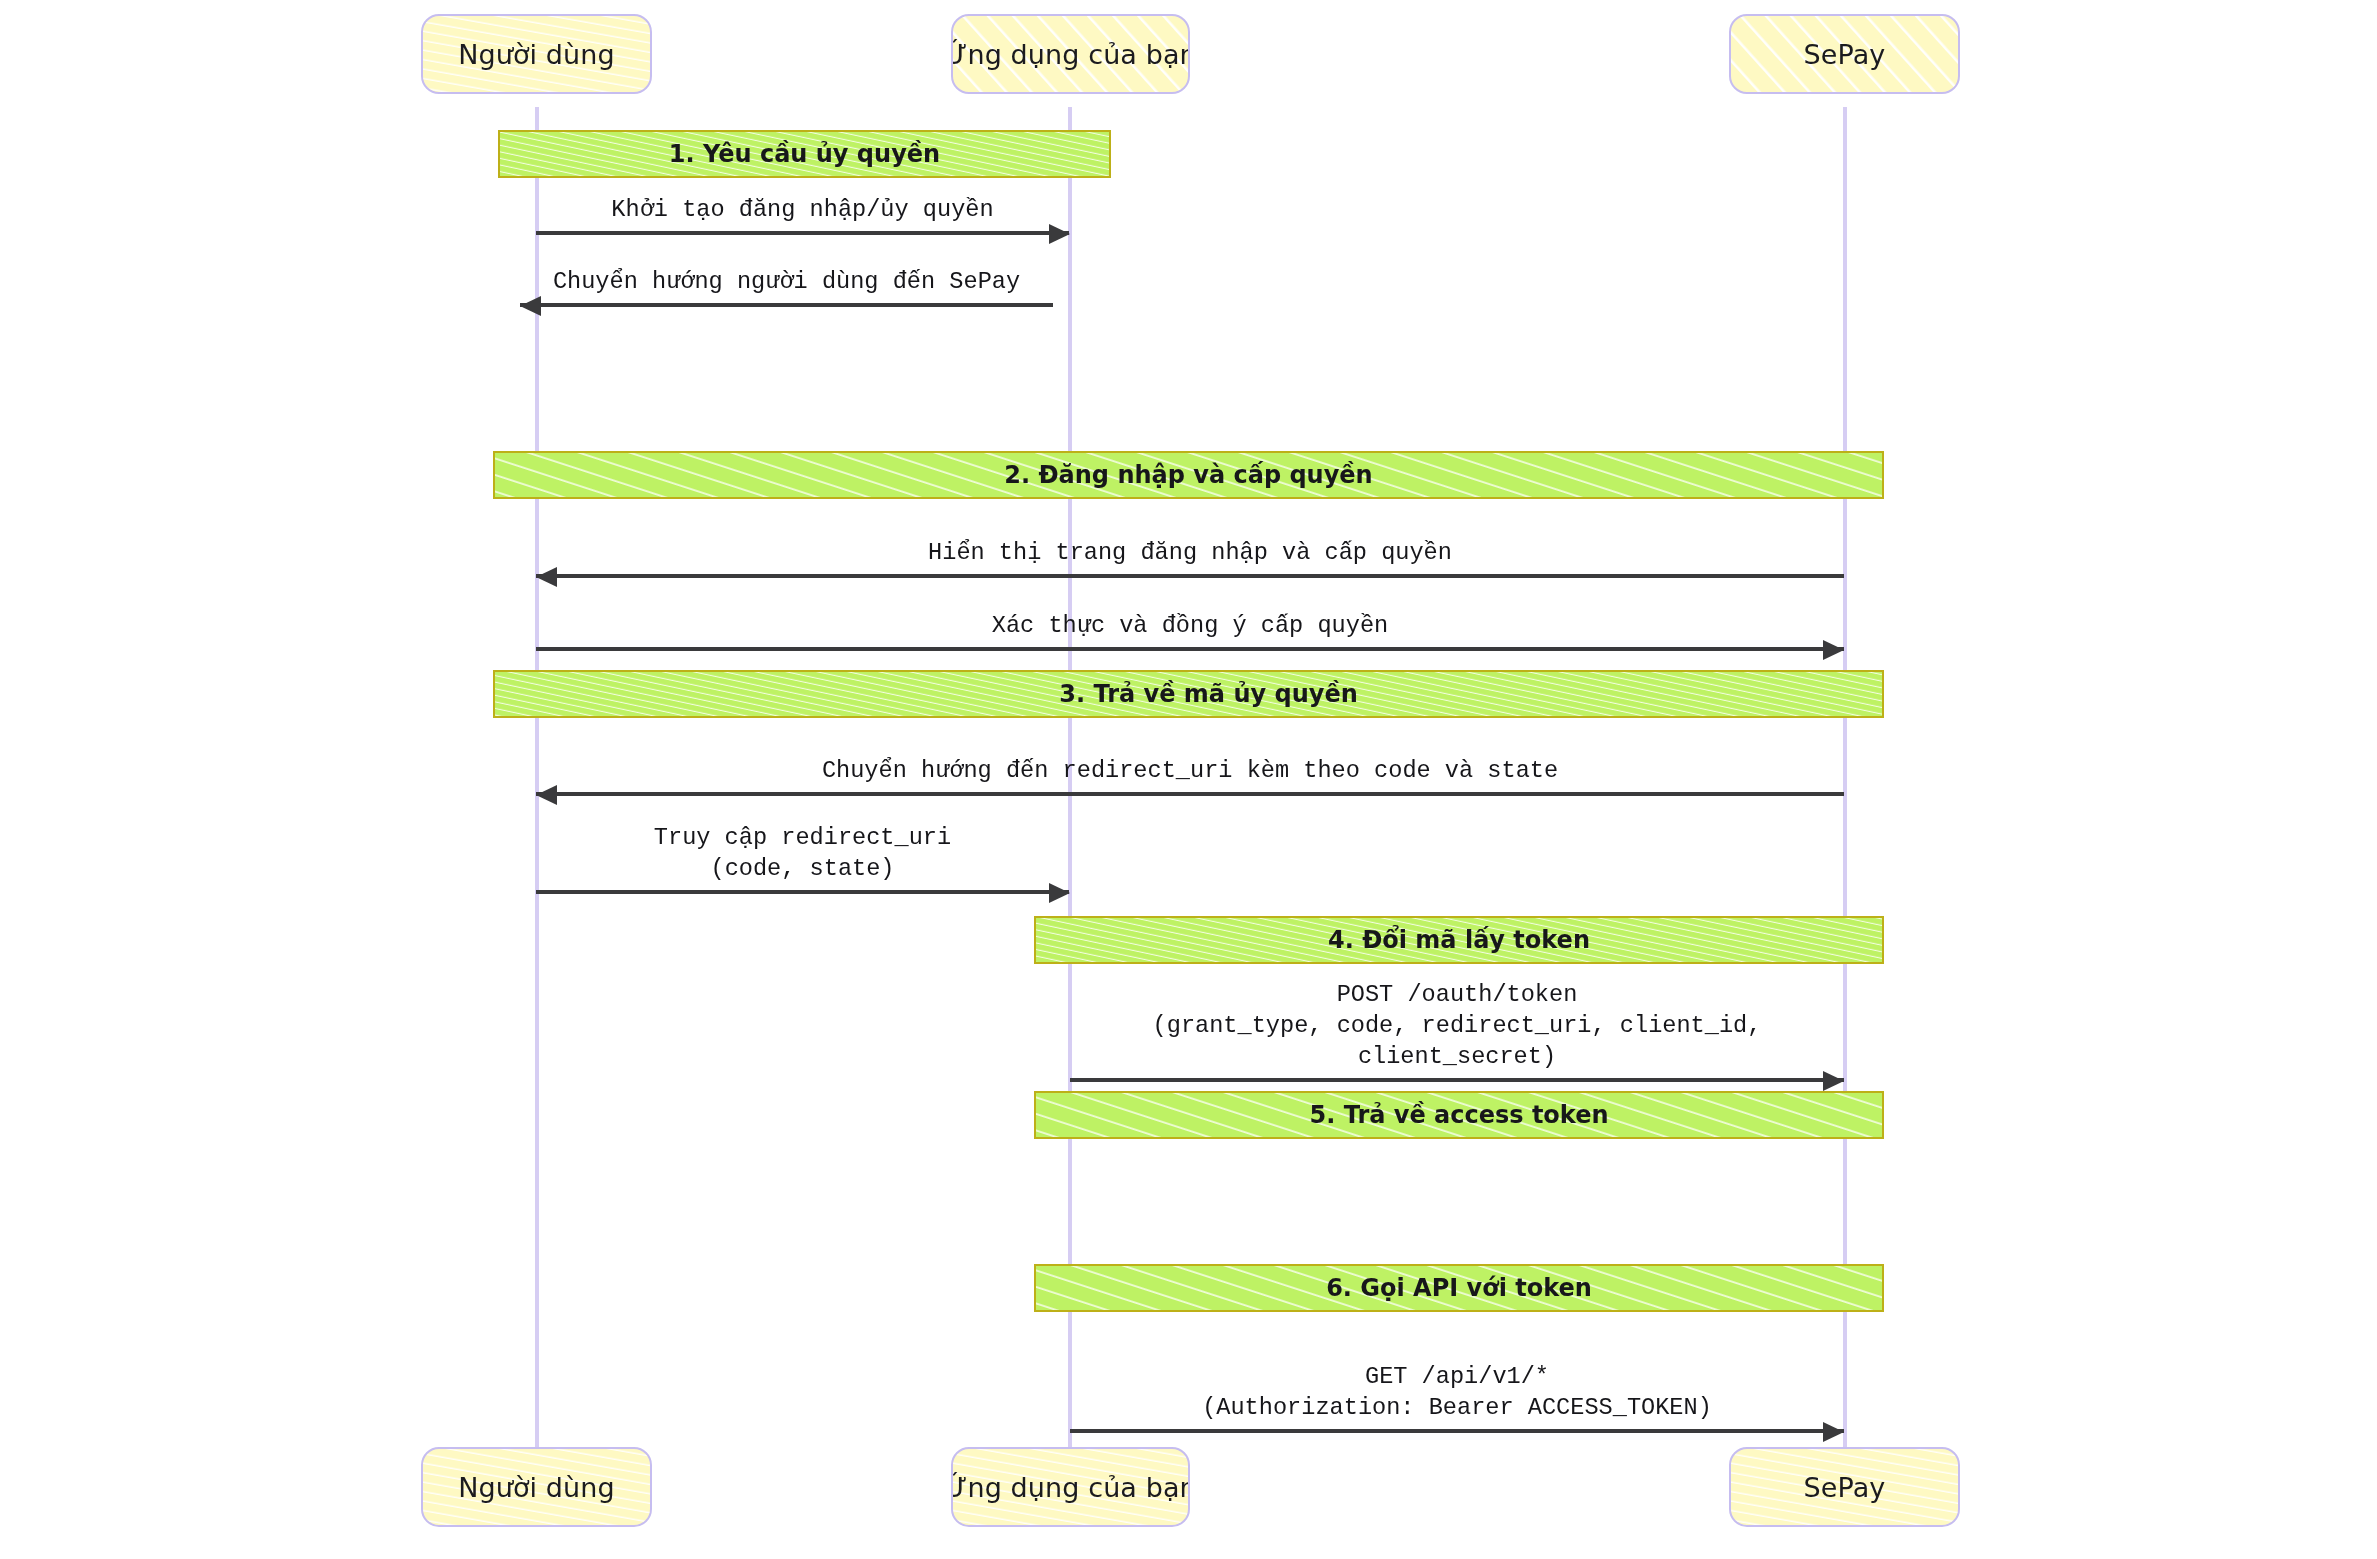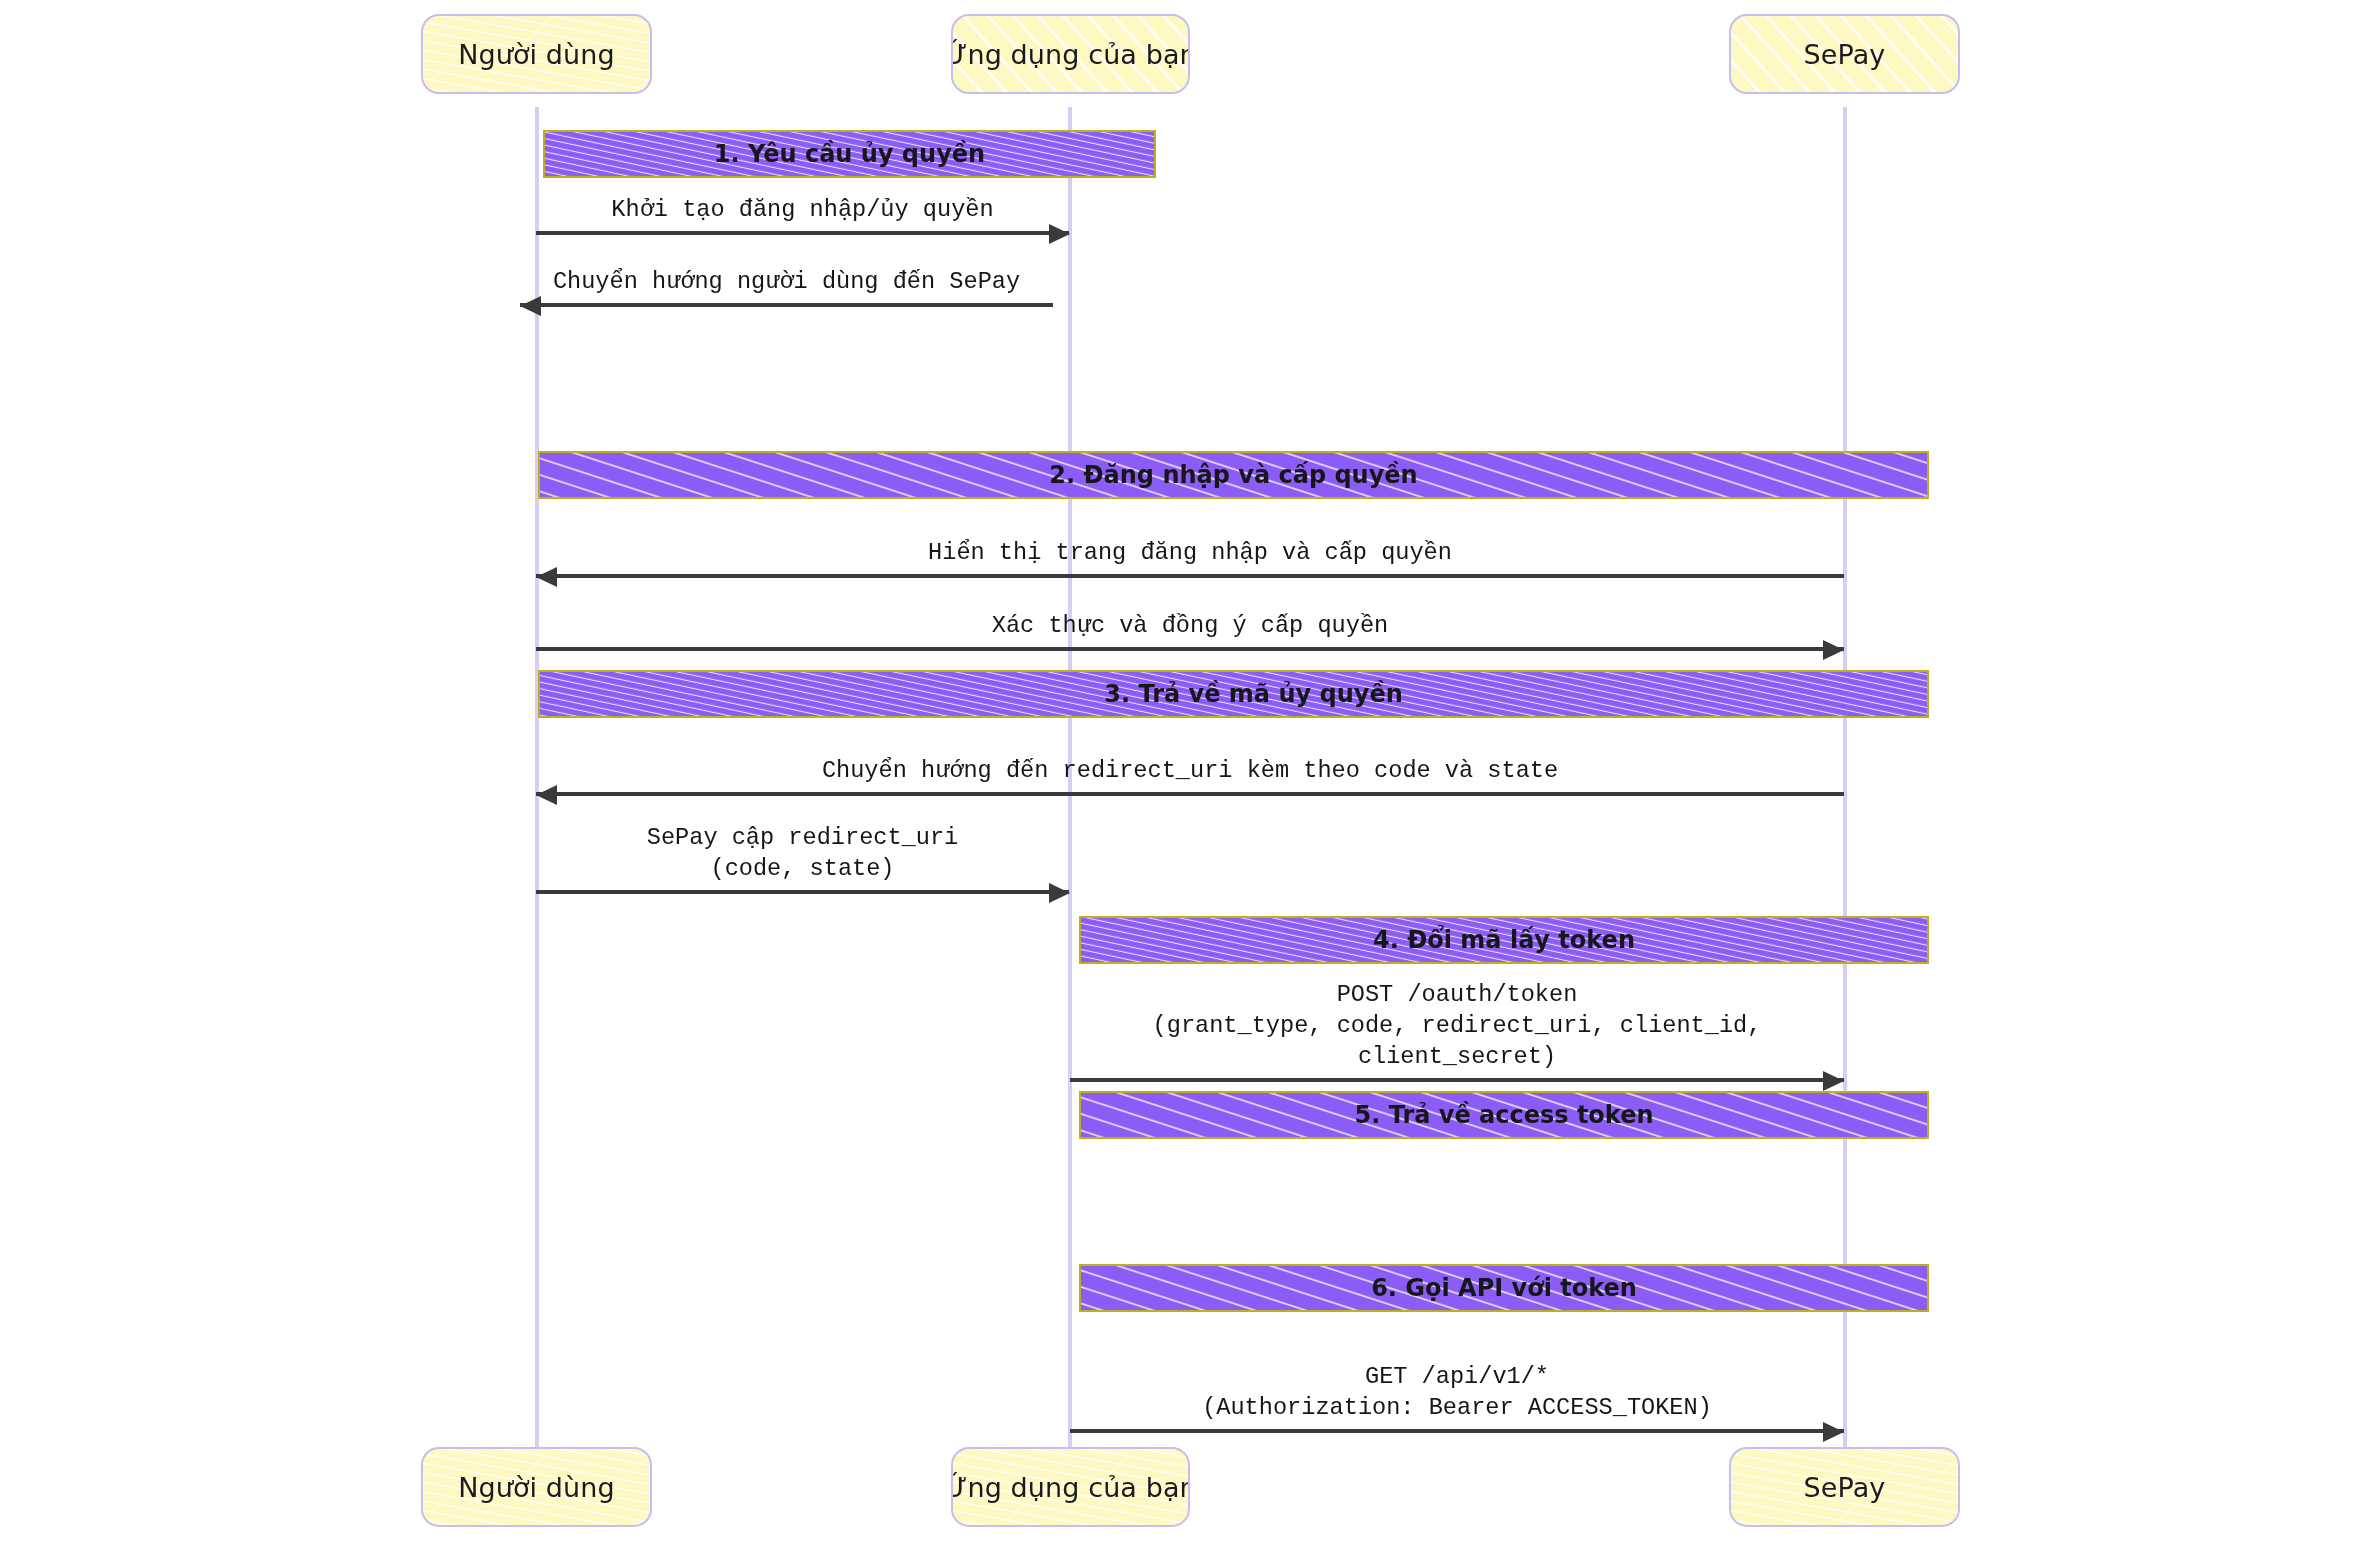--- a/index.html
+++ b/index.html
@@ -54,27 +54,26 @@
   .lifeline {
     position: absolute;
     width: 3.6px;
     background: #d6cdf3;
   }
 
   
   .note {
     position: absolute;
     box-sizing: border-box;
-    background: #8b5cf6;
+    background: #bef264;
     border: 2.1px solid #bdb018;
     display: flex;
     align-items: center;
     justify-content: center;
     overflow: hidden;
-    margin-left: 45px;
   }
   .note .nhatch {
     position: absolute;
     left: -10%; top: -14%;
     width: 120%; height: 130%;
     pointer-events: none;
   }
   .note .nlabel {
     position: relative;
     z-index: 2;
@@ -237,21 +236,21 @@
     <div class="msg-head right" style="left:1287px;"></div>
   </div>
 
   <div class="message" style="left:536px; top:725px; width:1308px; height:71px;">
     <div class="msg-text">Chuyển hướng đến redirect_uri kèm theo code và state</div>
     <div class="msg-line" style="width:1308px;"></div>
     <div class="msg-head left" style="left:0px;"></div>
   </div>
 
   <div class="message" style="left:536px; top:798px; width:533px; height:96px;">
-    <div class="msg-text">SePay cập redirect_uri
+    <div class="msg-text">Truy cập redirect_uri
 (code, state)</div>
     <div class="msg-line" style="width:533px;"></div>
     <div class="msg-head right" style="left:513px;"></div>
   </div>
 
   <div class="message" style="left:1070px; top:986px; width:774px; height:96px;">
     <div class="msg-text">POST /oauth/token
 (grant_type, code, redirect_uri, client_id, client_secret)</div>
     <div class="msg-line" style="width:774px;"></div>
     <div class="msg-head right" style="left:753px;"></div>

